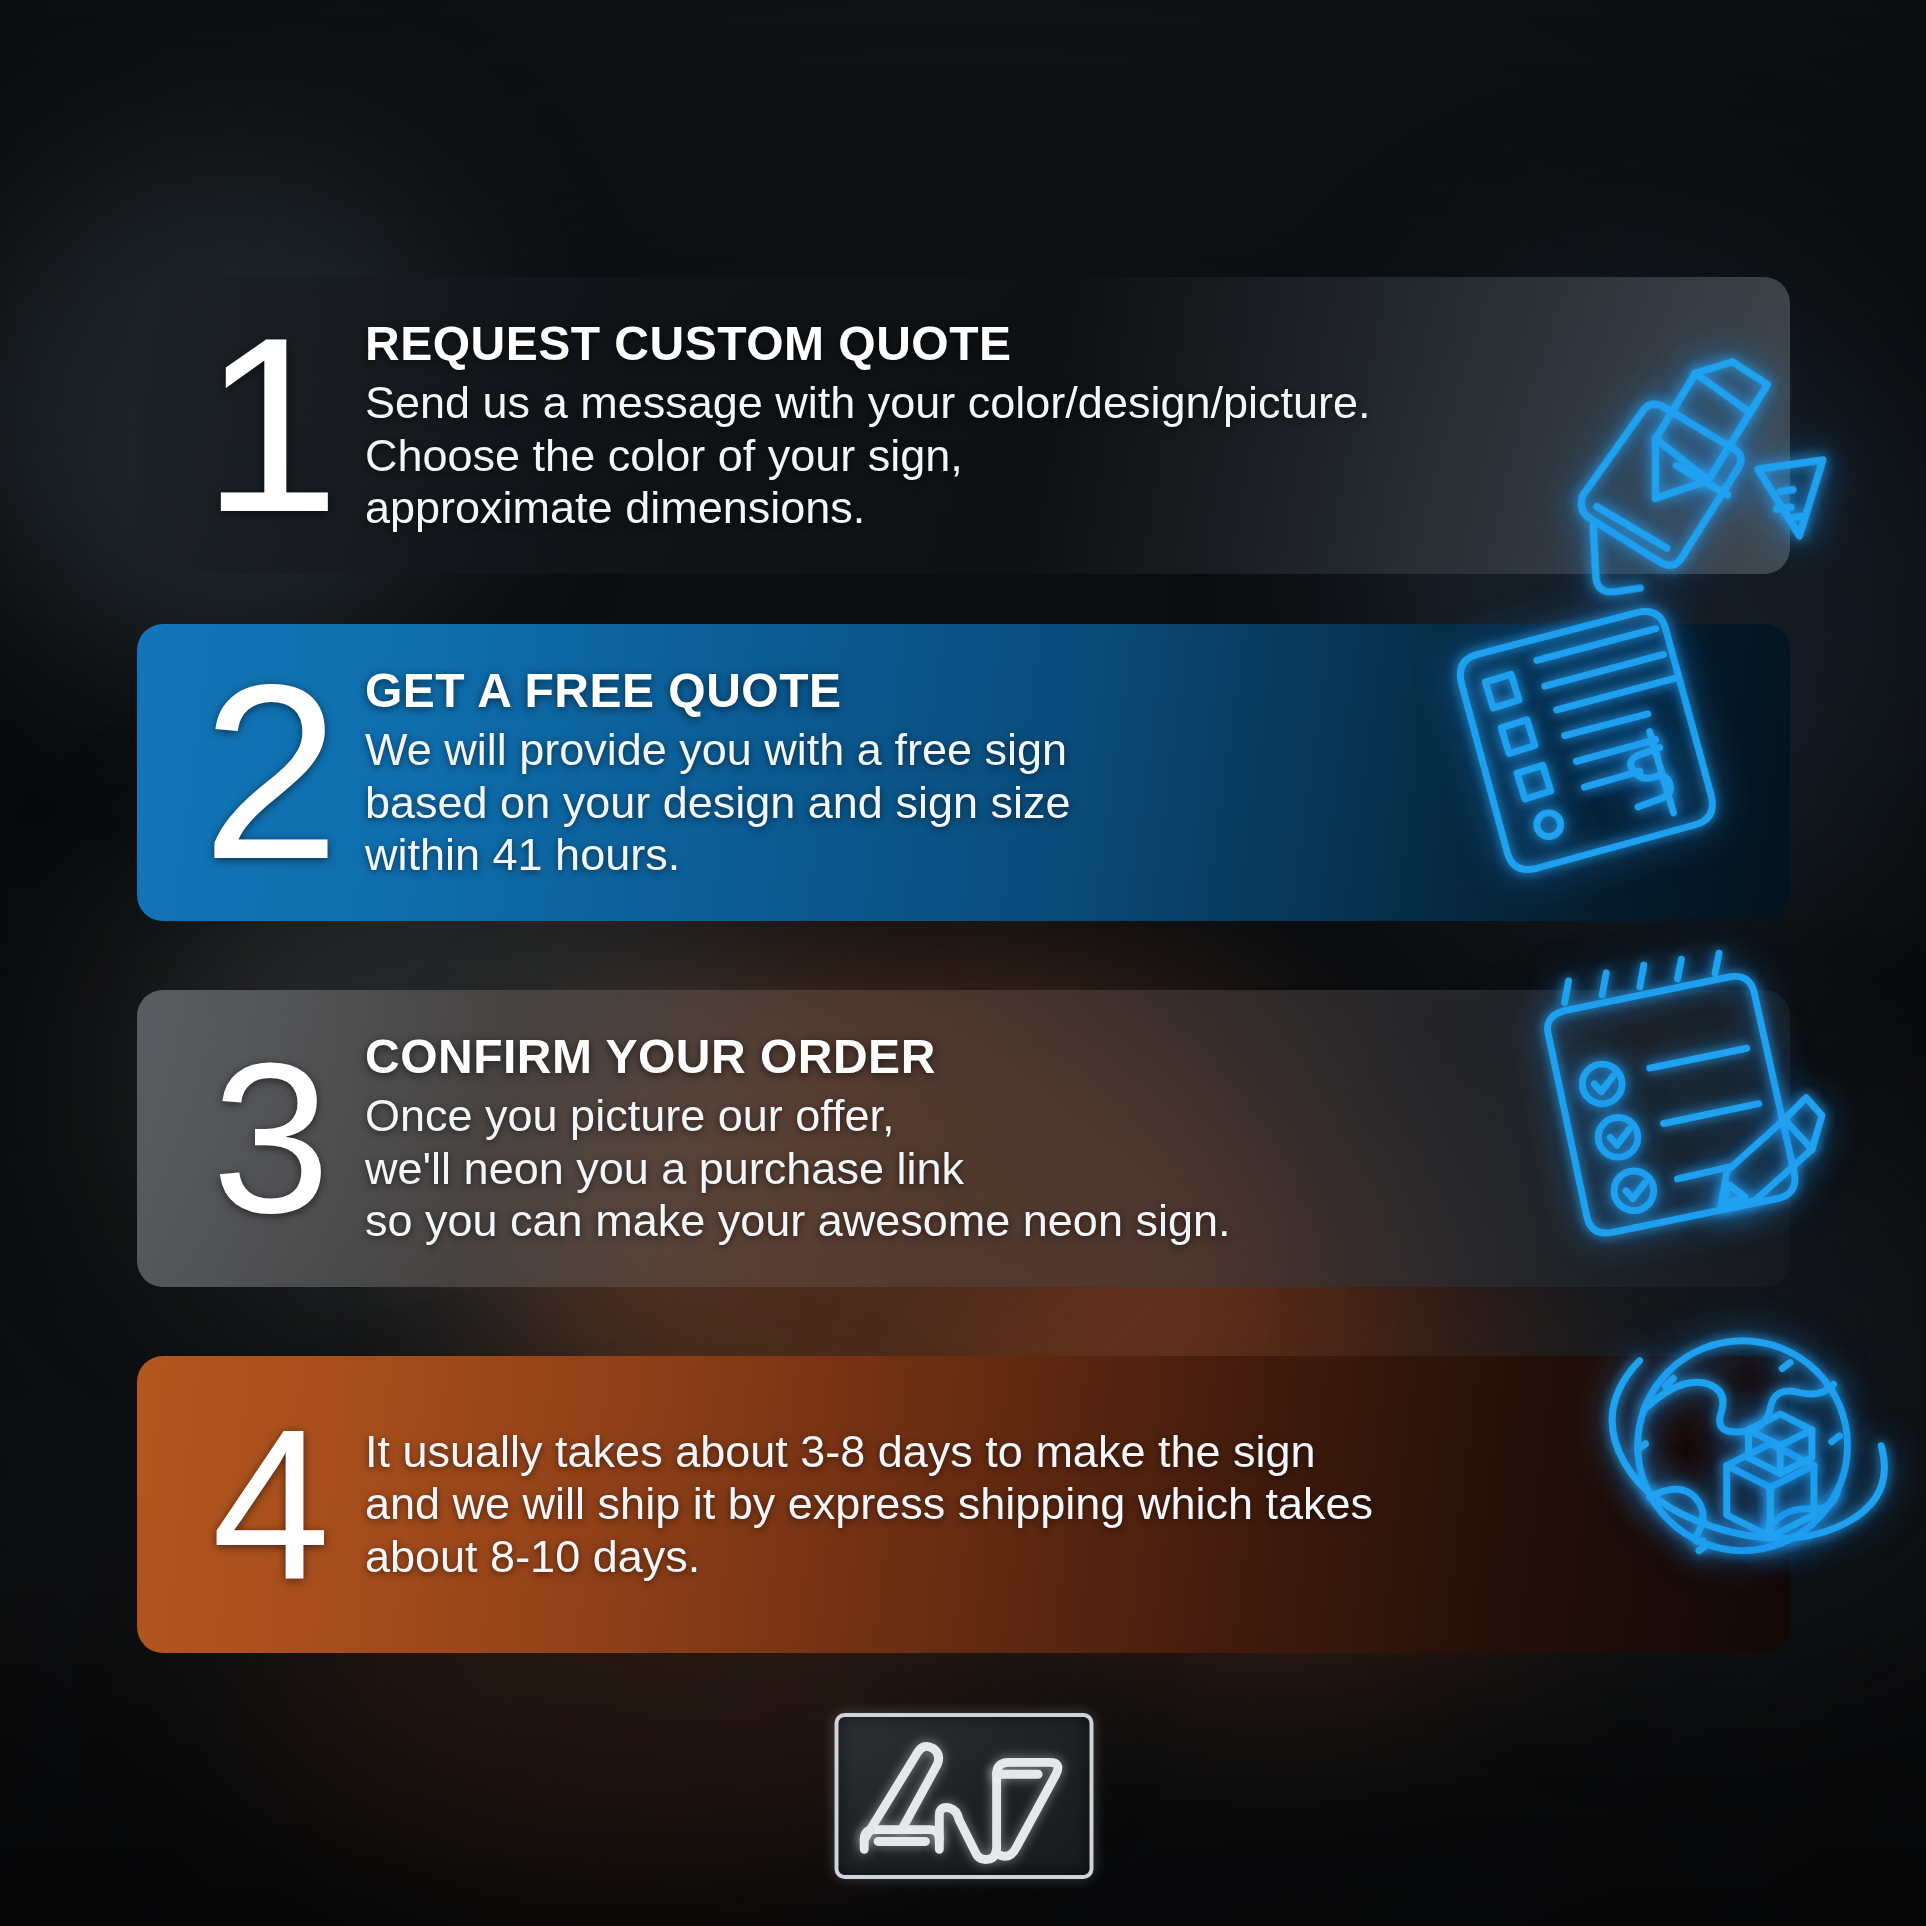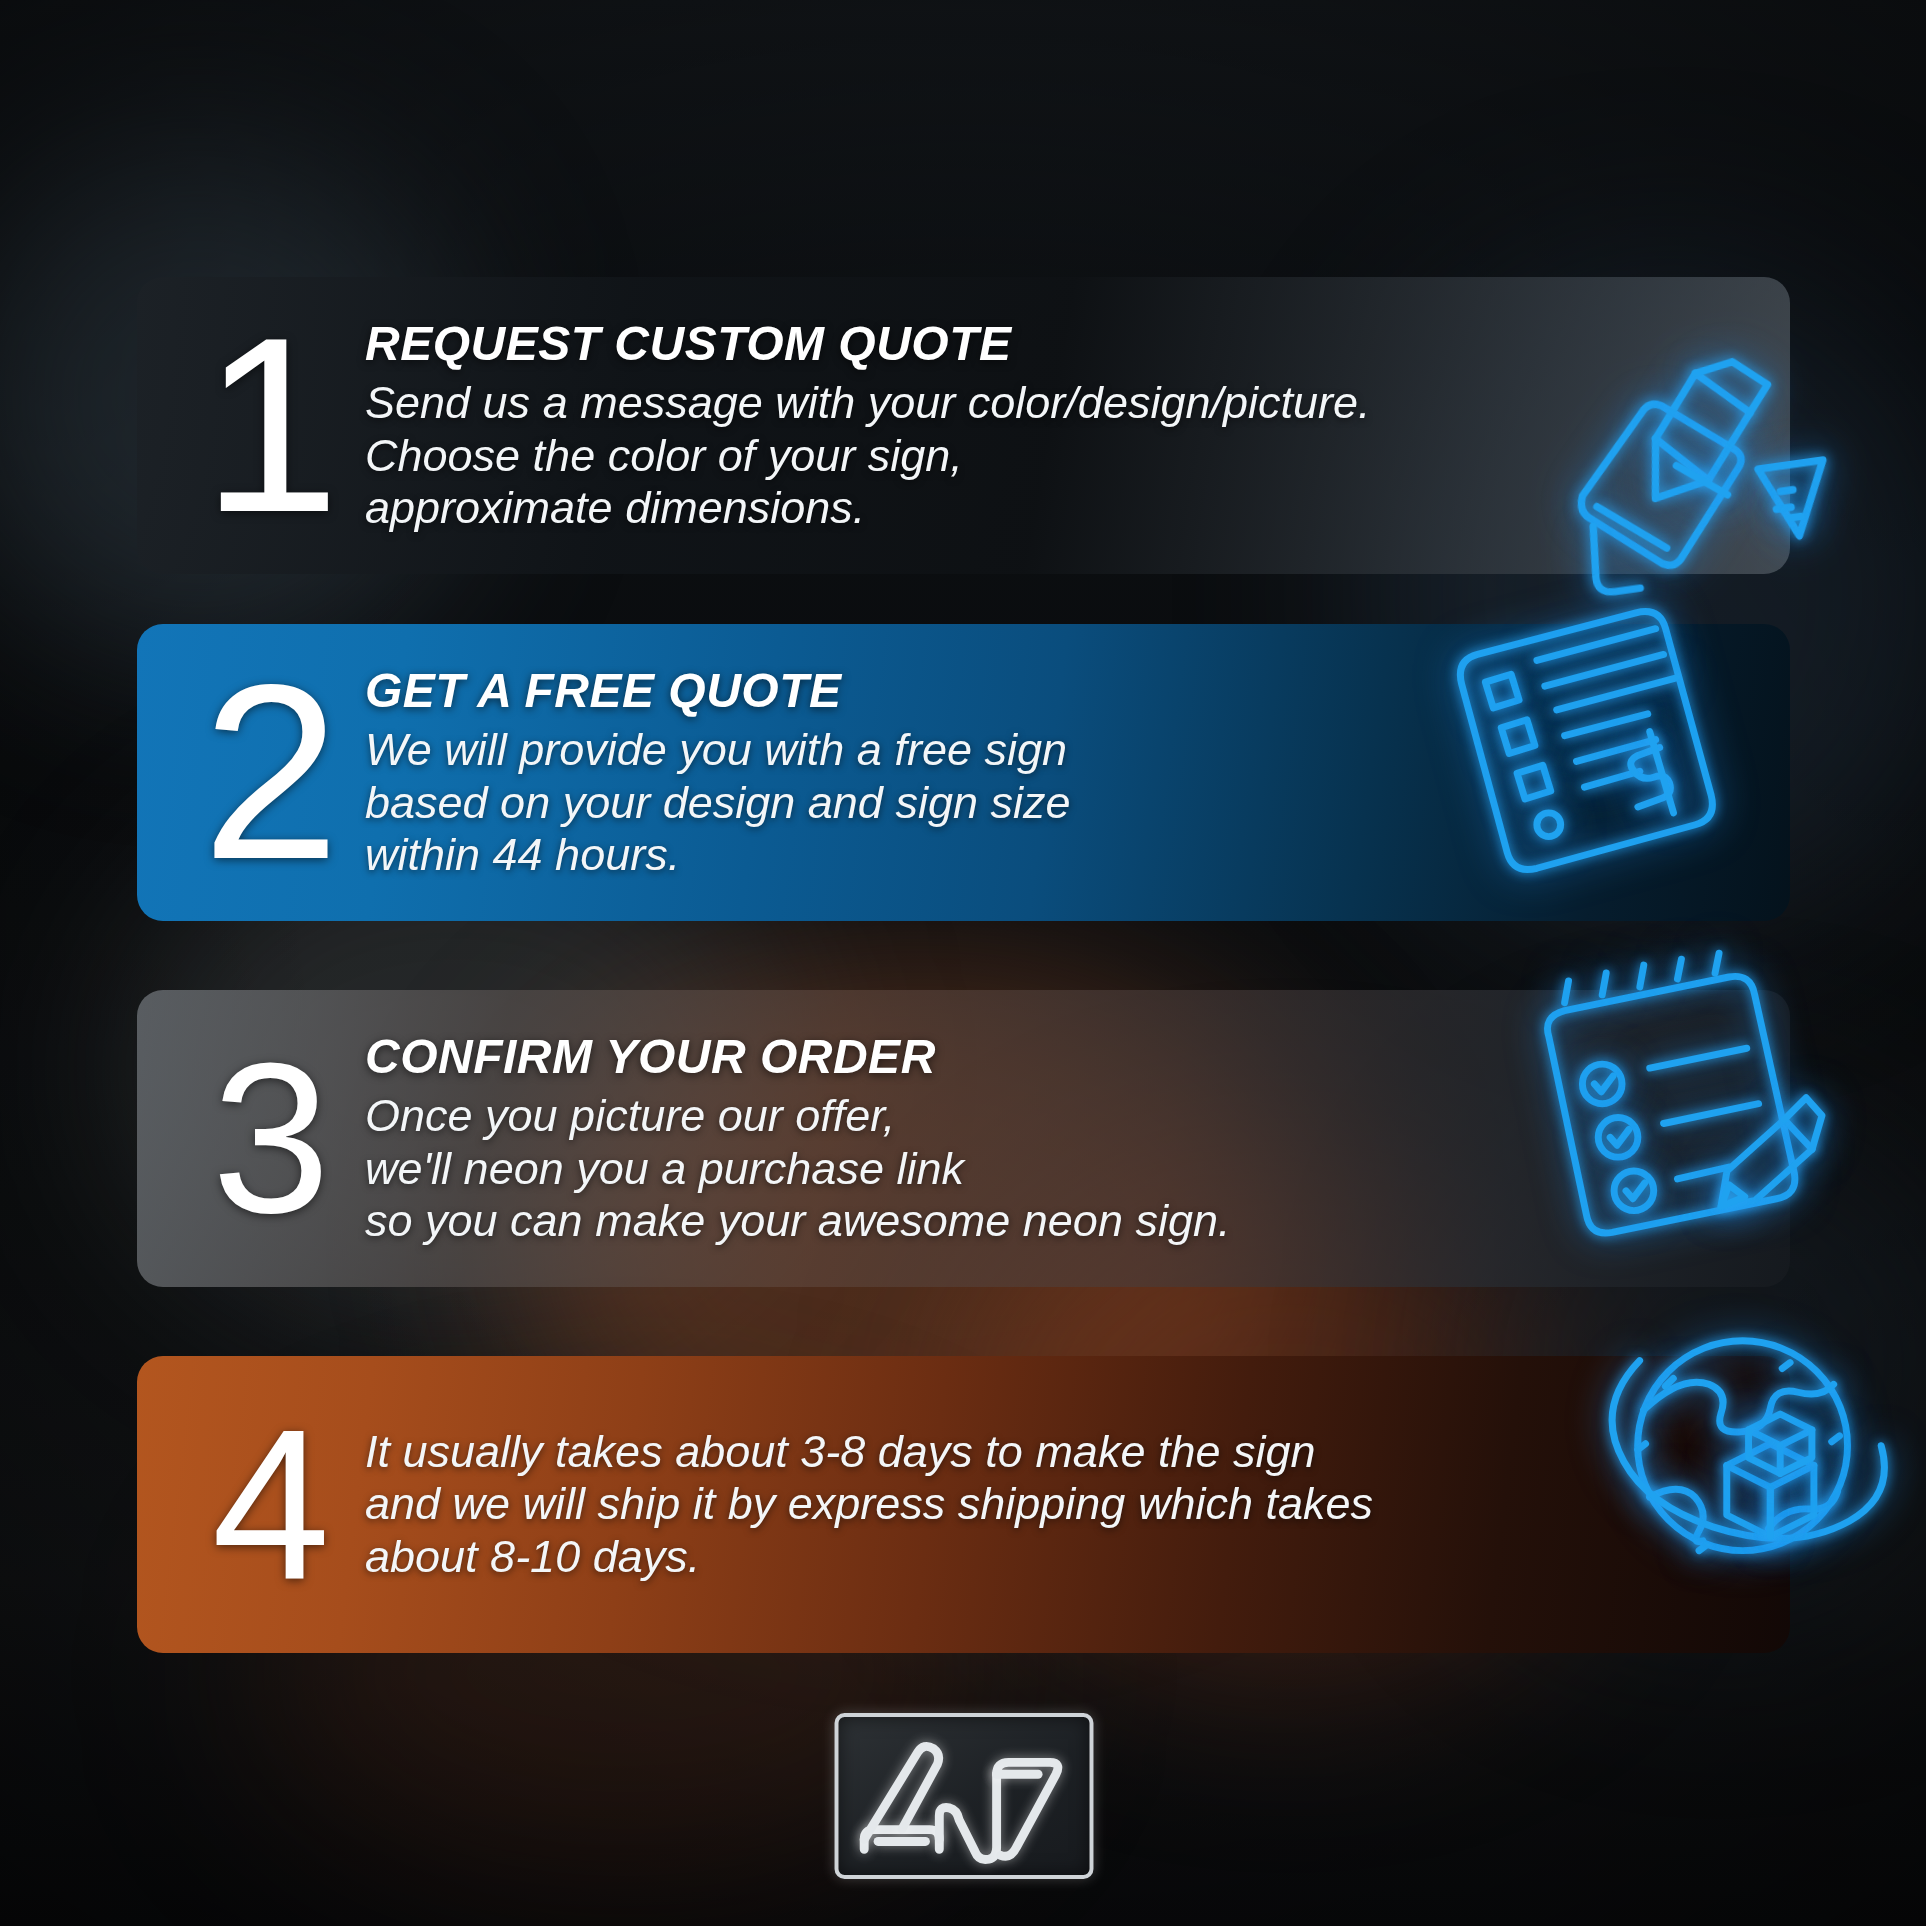--- a/index.html
+++ b/index.html
@@ -68,21 +68,21 @@
     font-family:"Liberation Sans", sans-serif;
     font-weight:300;
     color:#ffffff;
     line-height:.84;
     width:188px;
     flex:0 0 188px;
     text-align:center;
     font-size:213px;
     text-shadow:0 2px 10px rgba(0,0,0,.55);
   }
-  .body-col{ flex:1 1 auto; padding-right:12px;font-style:italic; }
+  .body-col{ flex:1 1 auto; padding-right:12px; }
 
   .step-title{
     font-weight:700;
     font-size:48px;
     letter-spacing:0.5px;
     color:#ffffff;
     margin-bottom:6px;
     text-shadow:0 2px 8px rgba(0,0,0,.6);
   }
   .step-lines{
@@ -193,21 +193,21 @@
 
   <div class="card" id="card2">
     <div class="surface"></div>
     <div class="inner">
       <div class="num">2</div>
       <div class="body-col">
         <div class="step-title">GET A FREE QUOTE</div>
         <div class="step-lines">
           <div>We will provide you with a free sign</div>
           <div>based on your design and sign size</div>
-          <div>within 44 hours.</div>
+          <div>within 41 hours.</div>
         </div>
       </div>
     </div>
   </div>
 
   <div class="card" id="card3">
     <div class="surface"></div>
     <div class="inner">
       <div class="num">3</div>
       <div class="body-col">

